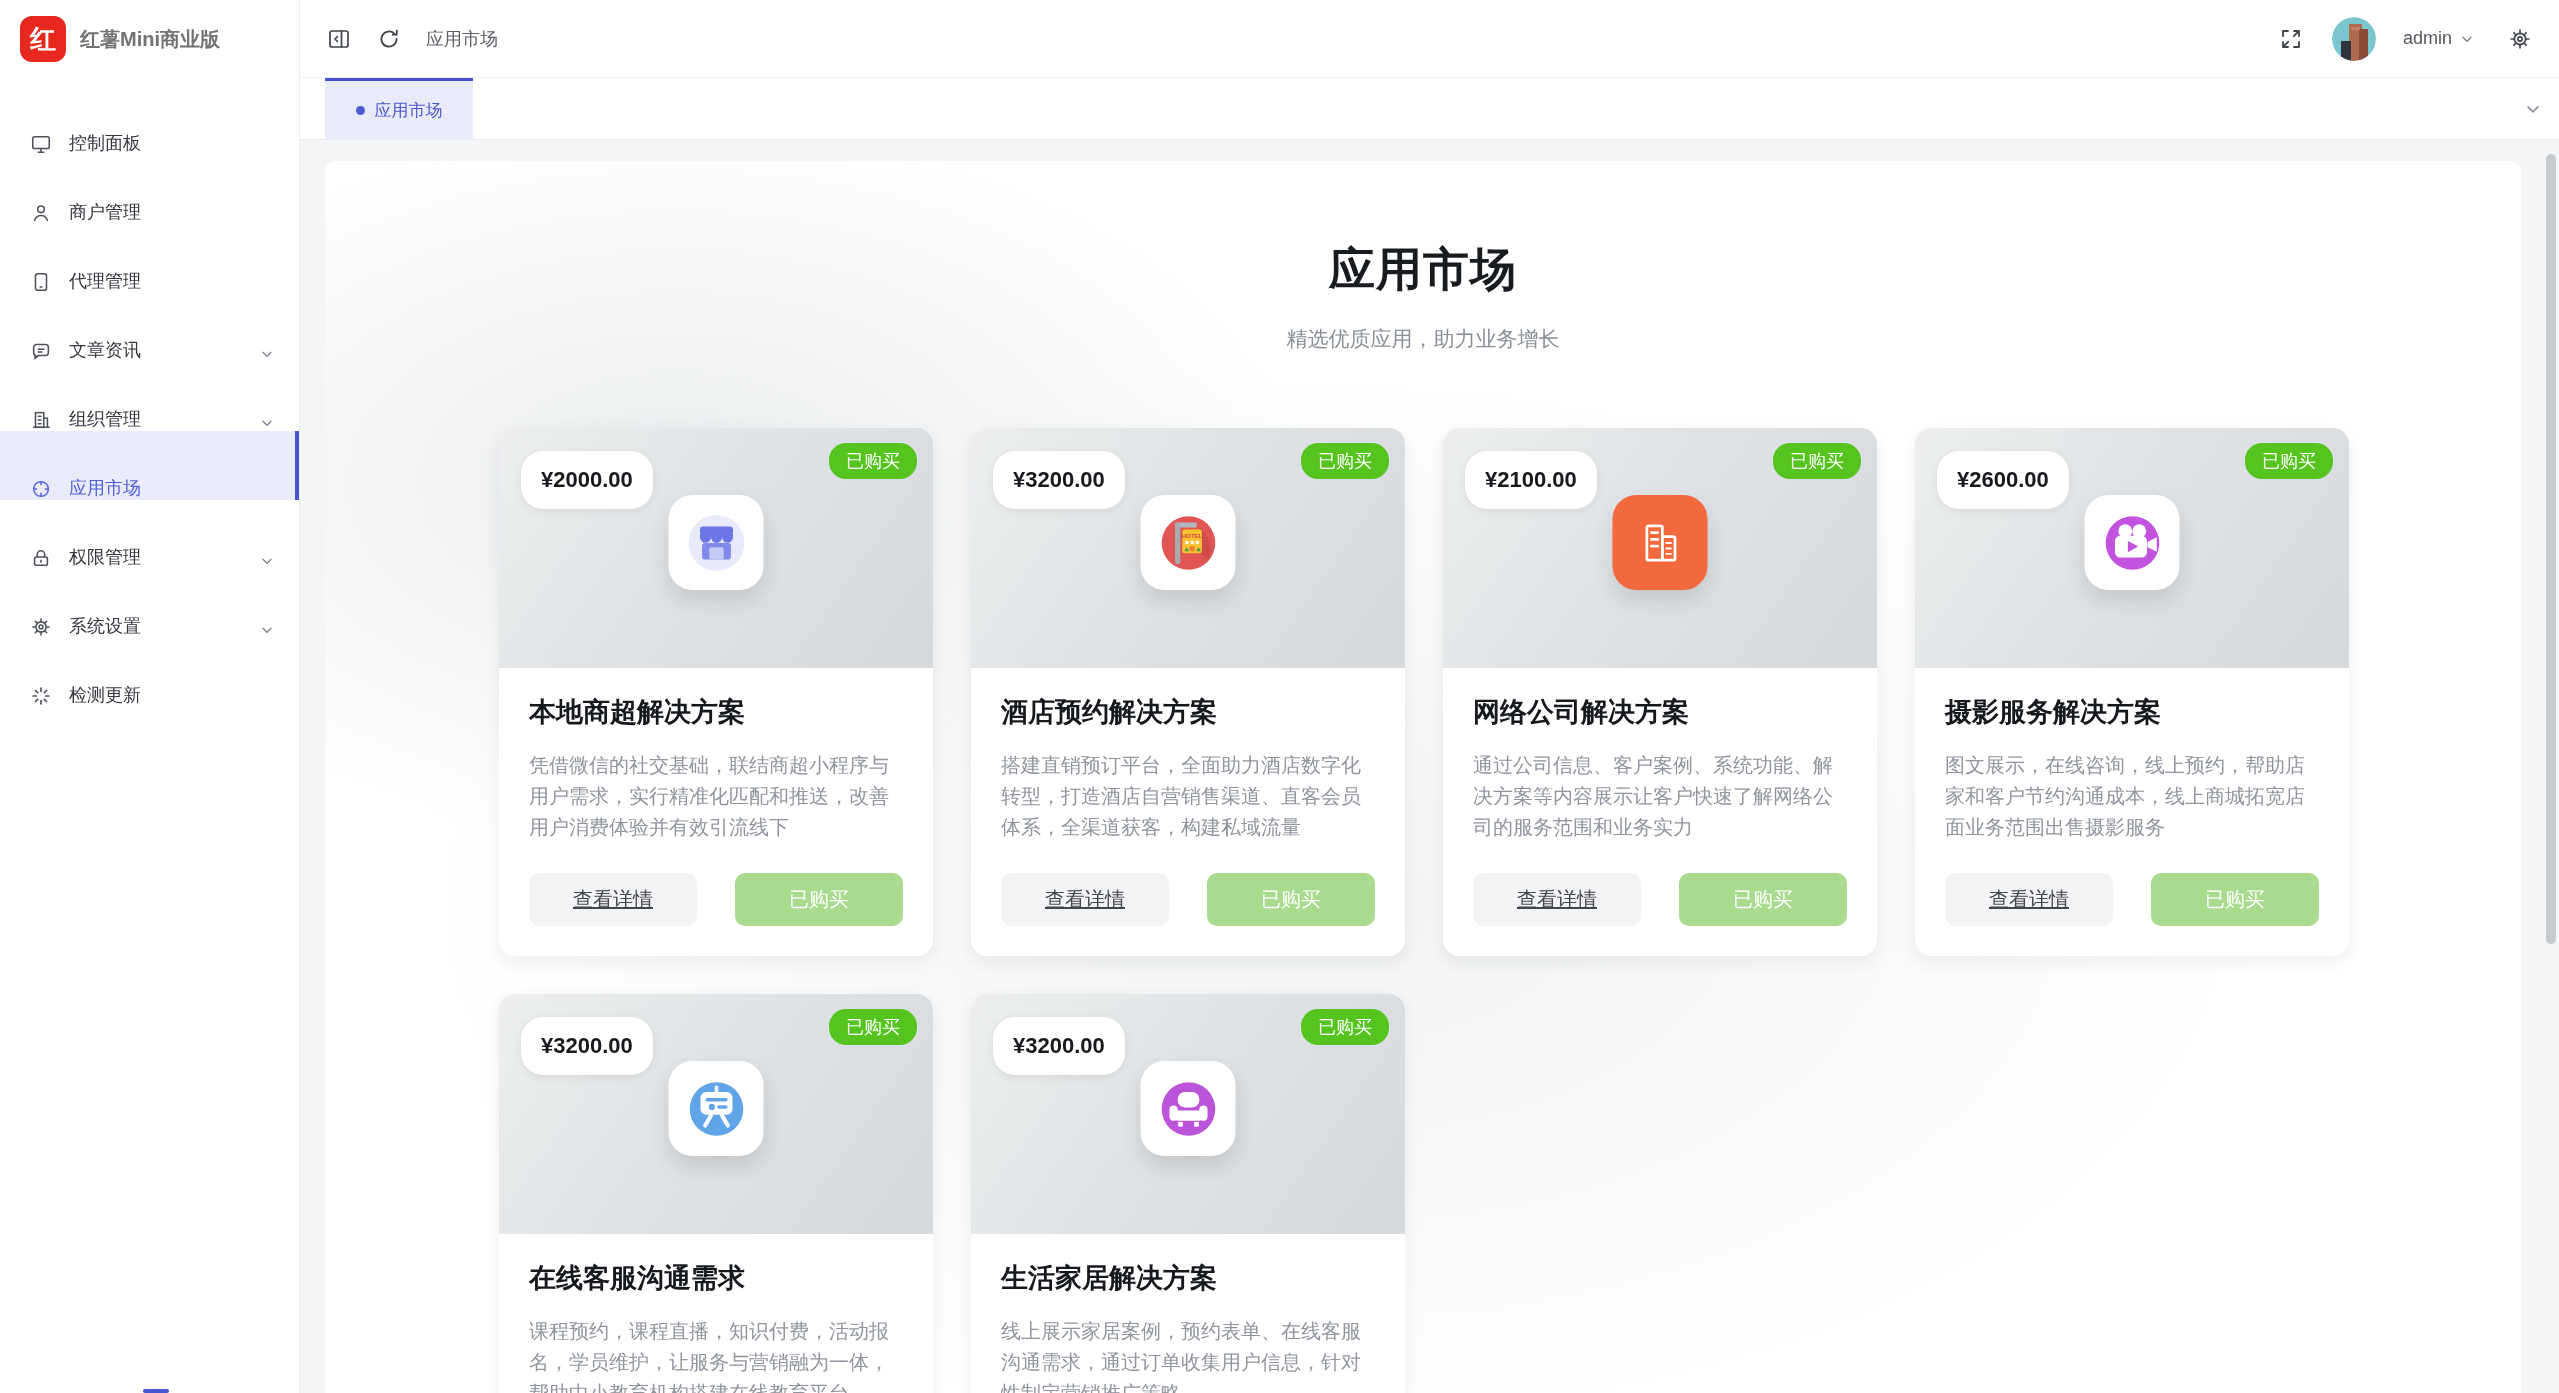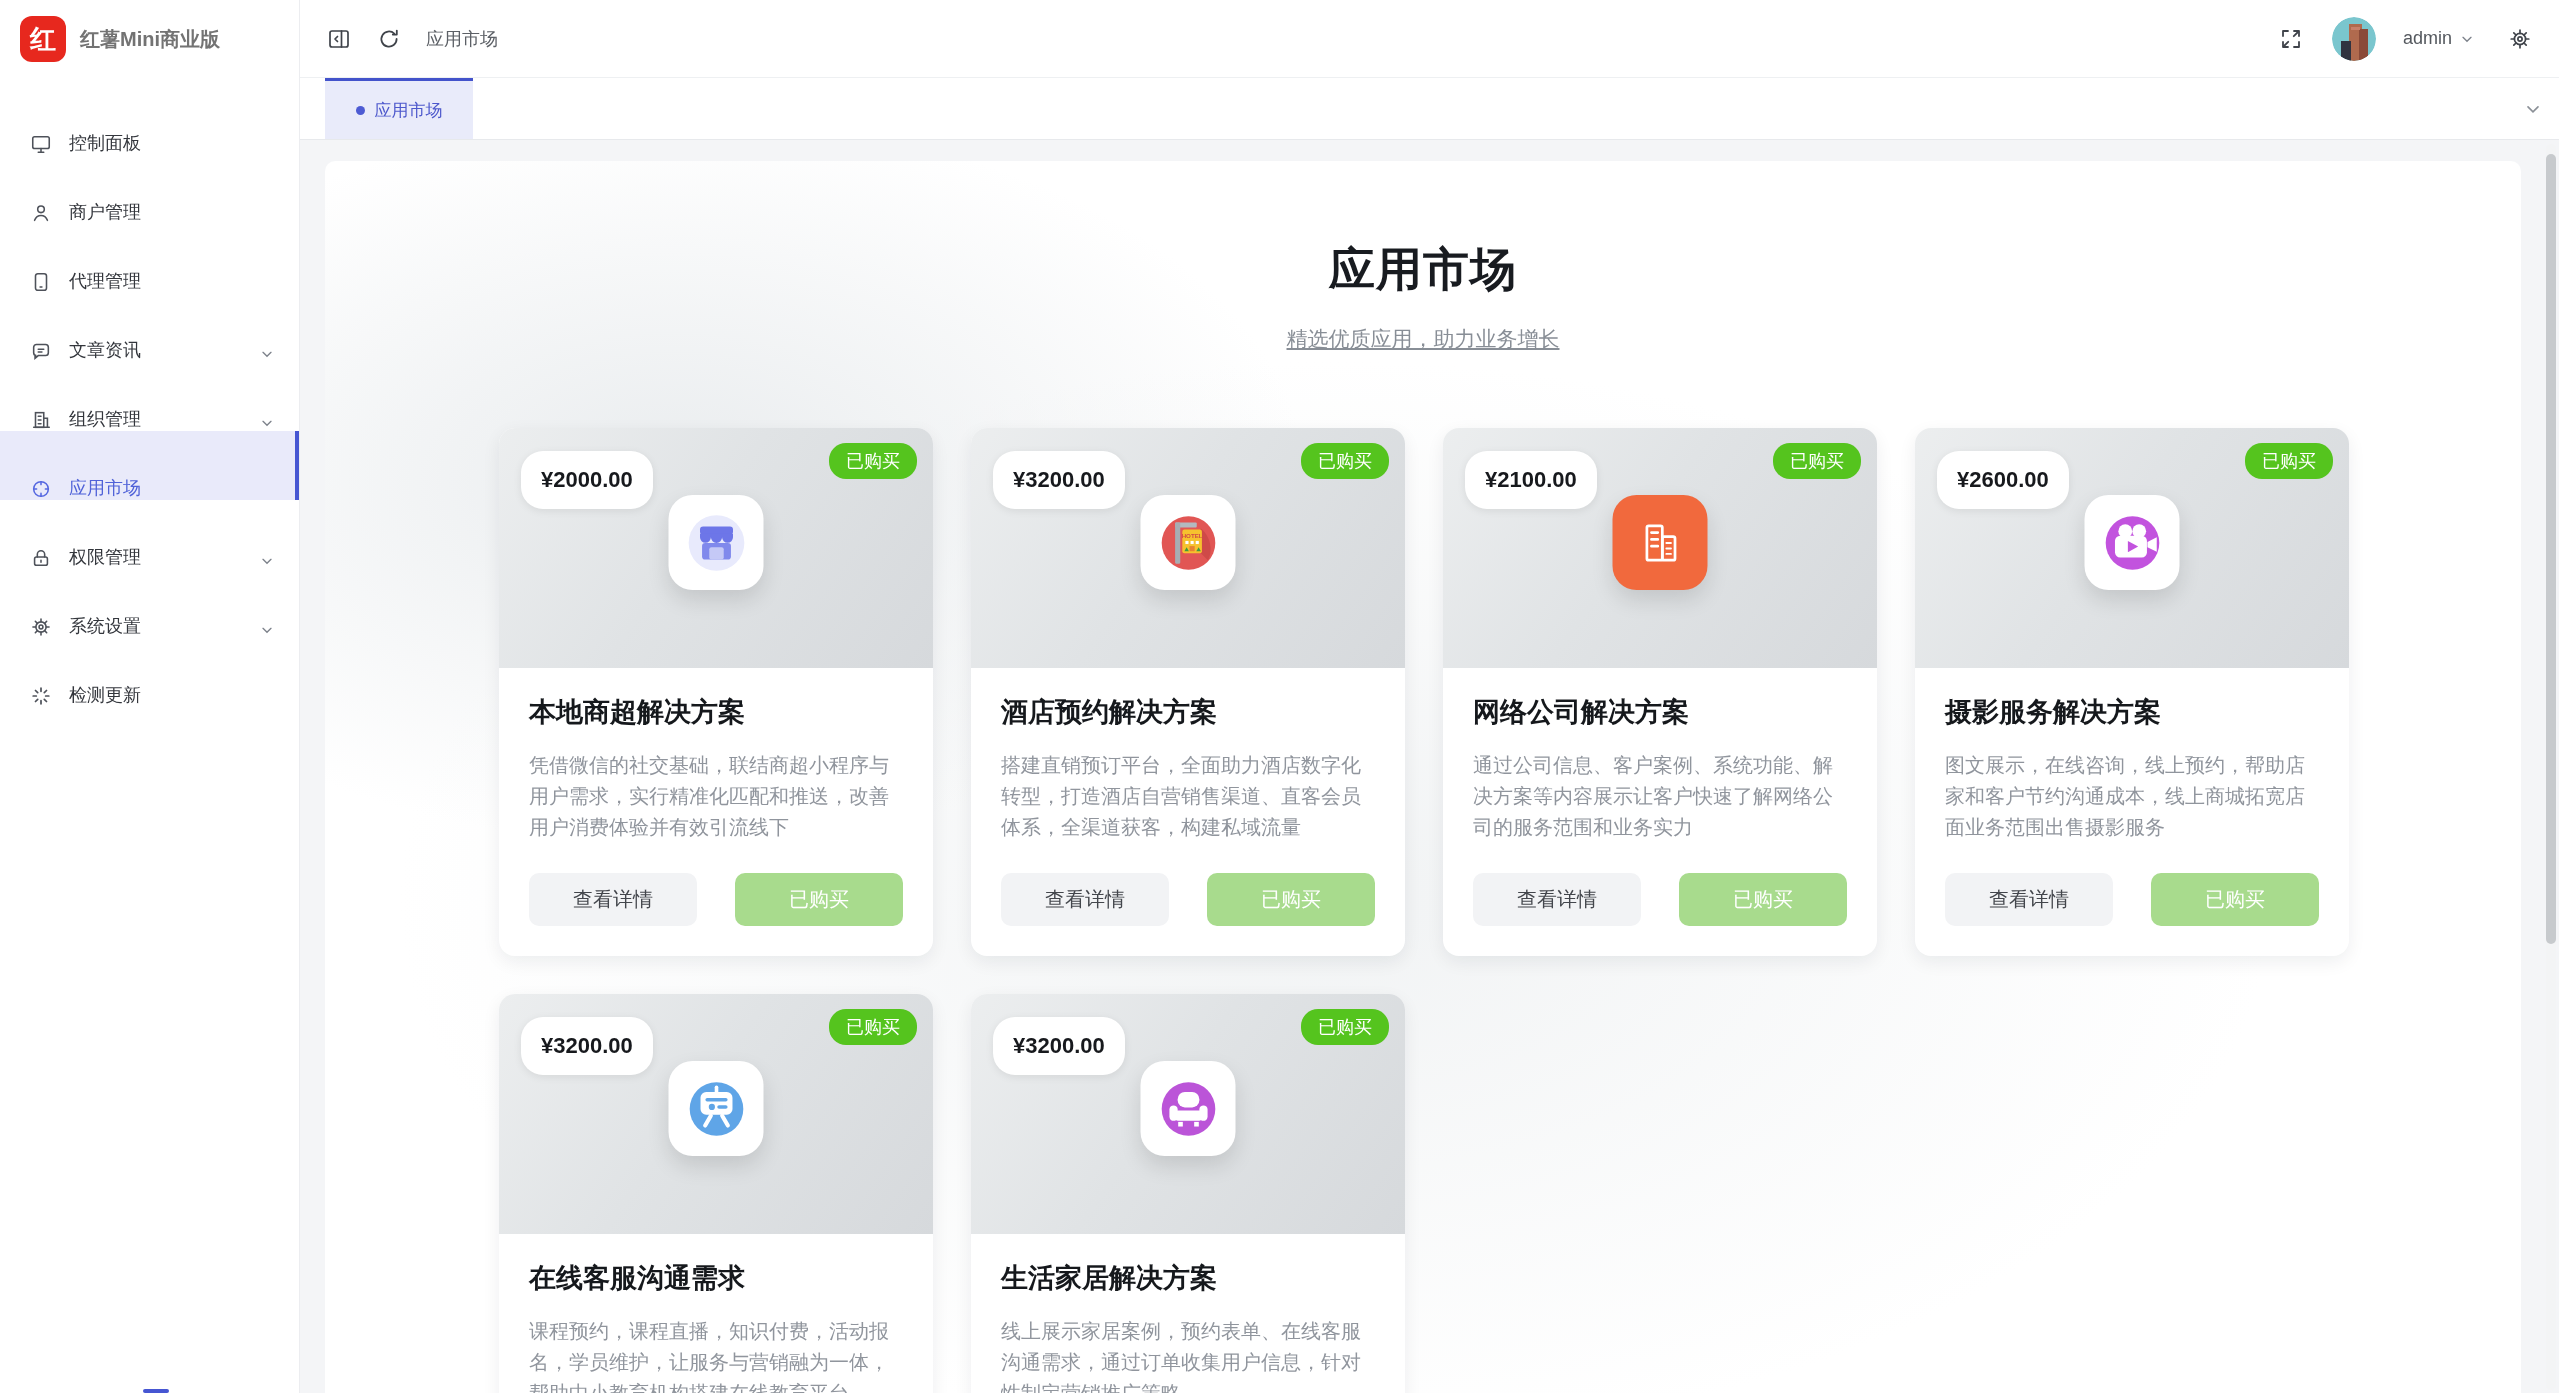--- a/index.html
+++ b/index.html
@@ -46,38 +46,38 @@
 
   
   .content{position:relative;height:1254px;background:#f4f5f7;padding:21px 21px 0 25px;box-sizing:border-box;}
   .panel{position:relative;width:2196px;height:1233px;border-radius:10px 10px 0 0;overflow:hidden;
     background:
       radial-gradient(900px 520px at 16% 26%, #e9ecee 0%, rgba(233,236,238,0) 70%),
       radial-gradient(1300px 750px at 46% 60%, #f1f3f4 0%, rgba(241,243,244,0) 72%),
       #ffffff;}
   .hero{padding-top:78px;text-align:center;}
   .hero-title{margin:0;font-size:46px;font-weight:700;color:#181b20;letter-spacing:1px;}
-  .hero-sub{margin:24px 0 16px;font-size:21px;color:#888e96;text-decoration:underline;}
+  .hero-sub{margin:24px 0 16px;font-size:21px;color:#888e96;}
   .grid{width:1848px;margin:75px auto 0;display:grid;grid-template-columns:repeat(4,434px);gap:38px;}
 
   
   .card{background:#fff;border-radius:16px;box-shadow:0 6px 18px rgba(15,23,42,.07);overflow:hidden;}
   .card-media{position:relative;height:240px;background:linear-gradient(125deg,#eceeef 0%,#e0e3e5 45%,#d6d9dc 100%);}
   .price-pill{position:absolute;left:22px;top:23px;background:#fff;border-radius:22px;padding:16px 20px;font-size:22px;font-weight:700;color:#17191d;box-shadow:0 2px 8px rgba(0,0,0,.08);}
   .owned-badge{position:absolute;right:16px;top:15px;background:#55c41e;color:#fff;border-radius:17px;padding:6px 17px;font-size:18px;}
   .icon-tile{position:absolute;left:50%;top:67px;transform:translateX(-50%);width:95px;height:95px;border-radius:24px;background:#fff;box-shadow:0 10px 22px rgba(0,0,0,.12);display:flex;align-items:center;justify-content:center;}
   .icon-tile svg{width:66px;height:66px;}
   .icon-tile.full{background:#f1693d;}
   .icon-tile.full svg{width:58px;height:58px;}
   .card-body{padding:26px 30px 30px;}
   .card-title{margin:0;font-size:27px;font-weight:700;color:#15181c;}
   .card-desc{margin:20px 0 0;font-size:20px;line-height:31px;color:#90959d;height:93px;overflow:hidden;}
   .actions{display:flex;gap:38px;margin-top:30px;}
   .btn{flex:1 1 0;height:53px;border:none;border-radius:10px;font-size:20px;font-family:inherit;cursor:pointer;}
-  .btn-detail{background:#f2f3f5;color:#43464c;}
+  .btn-detail{background:#f2f3f5;color:#43464c;text-decoration:underline;}
   .btn-owned{background:#a8db8d;color:#fff;cursor:default;}
 
   
   .scrollbar{position:absolute;right:3px;top:4px;width:10px;height:1246px;background:#f3f4f5;border-radius:5px;}
   .scroll-thumb{position:absolute;left:0;top:10px;width:10px;height:790px;border-radius:5px;background:#c7cacd;cursor:pointer;}
 </style>
 </head>
 <body>
 
 <div class="screen">

